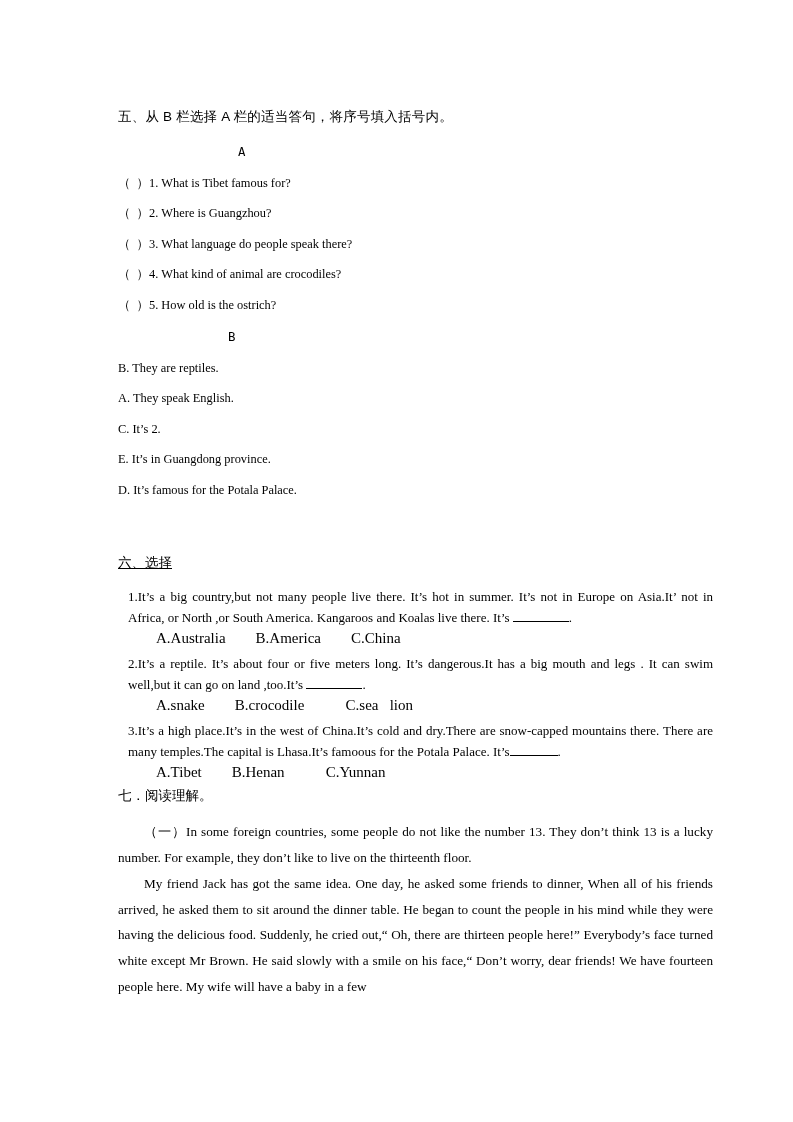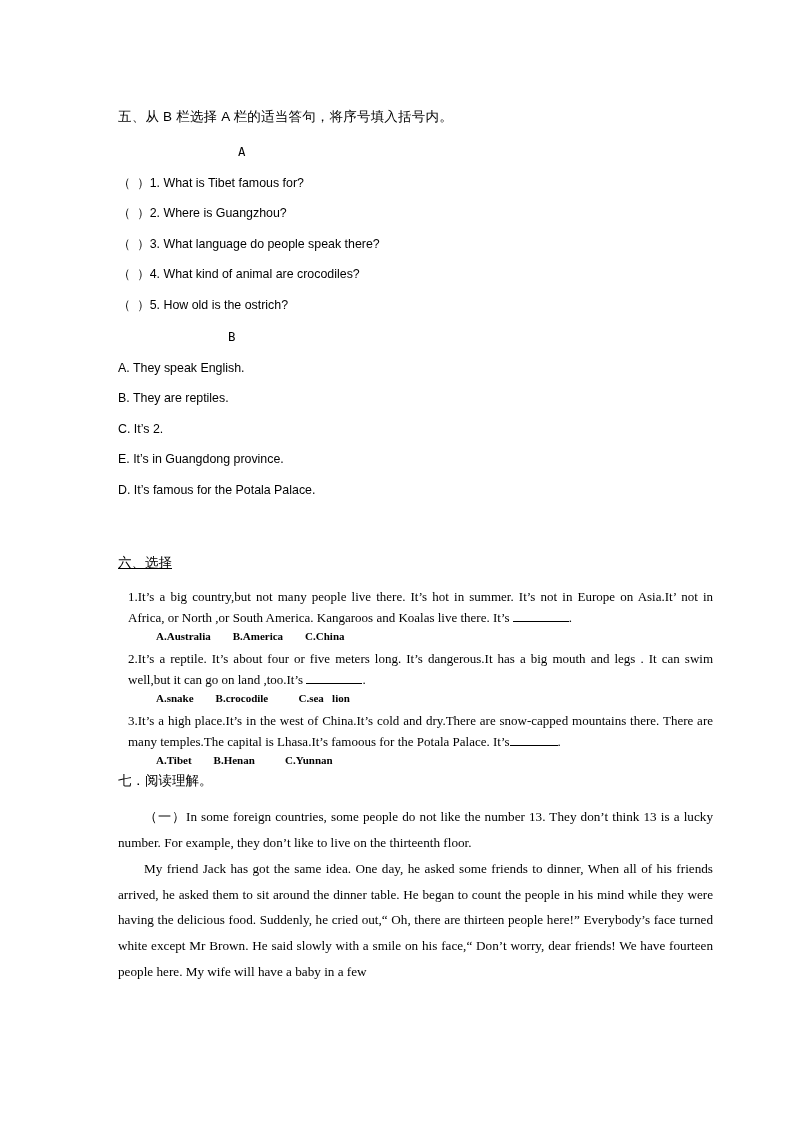--- a/index.html
+++ b/index.html
@@ -22,21 +22,21 @@
     padding: 108px 80px 40px 118px;
   }
   .section-heading {
     font-family: "Liberation Sans", sans-serif;
     font-size: 13.5px;
     font-weight: normal;
     margin: 0 0 18px 0;
     letter-spacing: 0.2px;
   }
   .mono-line {
-    font-family: Liberation Sans, sans-serif;
+    font-family: Liberation Serif, serif;
     font-size: 12.4px;
     line-height: 1;
     margin: 16px 0 18px 0;
     white-space: pre;
   }
   .col-label {
     font-family: "DejaVu Sans Mono", monospace;
     font-size: 12.4px;
     margin: 0 0 18px 0;
     white-space: pre;
@@ -57,25 +57,24 @@
     font-family: Liberation Serif, serif;
     font-size: 13px;
     line-height: 1.62;
     text-align: justify;
     text-justify: inter-word;
     margin: 0 0 2px 0;
     padding-left: 10px;
   }
   .choices {
     font-family: "Liberation Serif", serif;
-    font-size: 11px;
+    font-size: 15px;
     margin: 0 0 6px 0;
     padding-left: 38px;
     white-space: pre;
-    font-weight: bold;
   }
   .blank-inline {
     display: inline-block;
     width: 56px;
     border-bottom: 1px solid #000;
     vertical-align: baseline;
     height: 11px;
   }
   .blank-inline.short {
     width: 48px;
@@ -110,22 +109,22 @@
     <div class="col-label label-A">A</div>
 
     <div class="mono-line">（  ）1. What is Tibet famous for?</div>
     <div class="mono-line">（  ）2. Where is Guangzhou?</div>
     <div class="mono-line">（  ）3. What language do people speak there?</div>
     <div class="mono-line">（  ）4. What kind of animal are crocodiles?</div>
     <div class="mono-line">（  ）5. How old is the ostrich?</div>
 
     <div class="col-label label-B">B</div>
 
+    <div class="mono-line">B. They are reptiles.</div>
     <div class="mono-line">A. They speak English.</div>
-    <div class="mono-line">B. They are reptiles.</div>
     <div class="mono-line">C. It’s 2.</div>
     <div class="mono-line">E. It’s in Guangdong province.</div>
     <div class="mono-line">D. It’s famous for the Potala Palace.</div>
   </div>
 
   <div class="gap-big"></div>
 
   <div>
     <div class="heading-six">六、选择</div>
 

